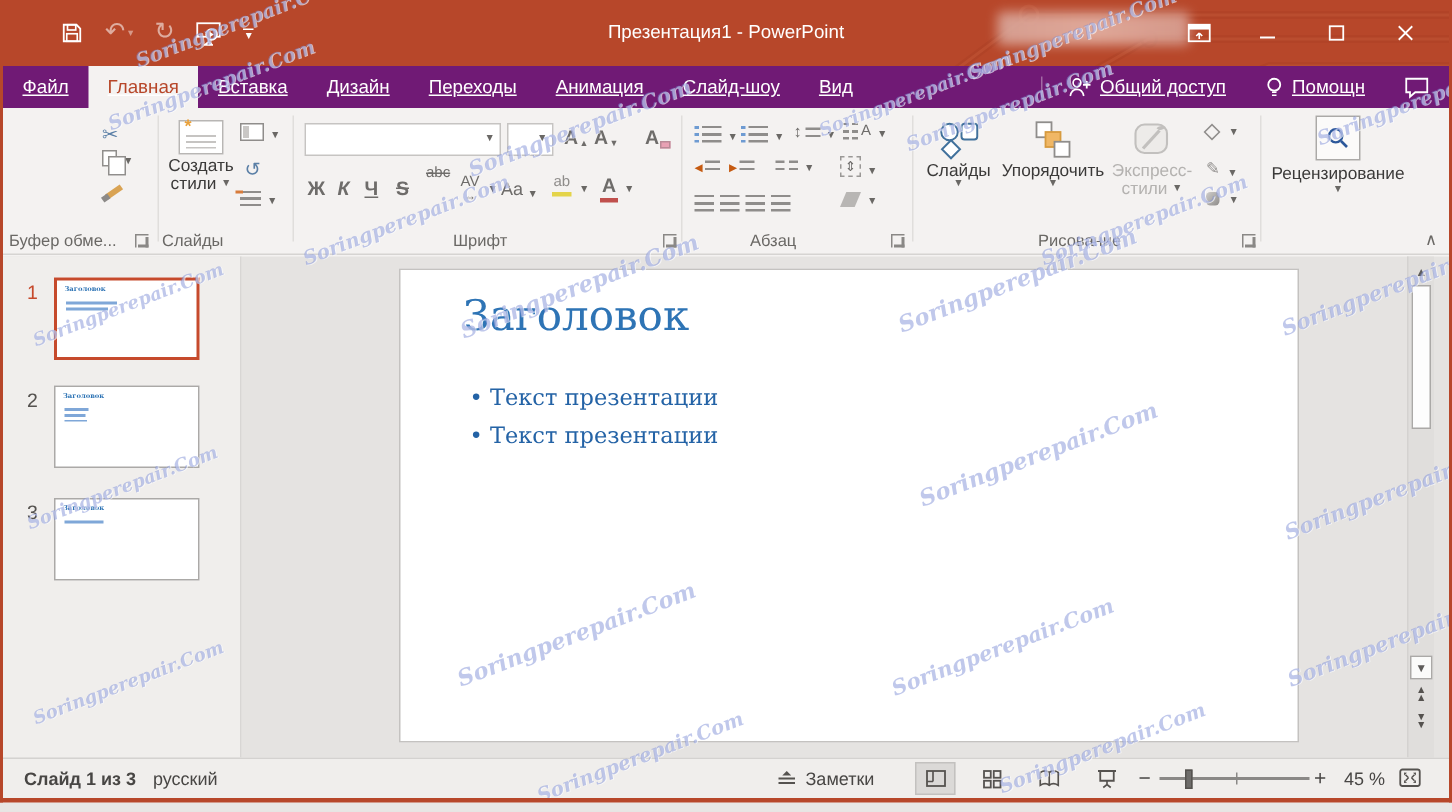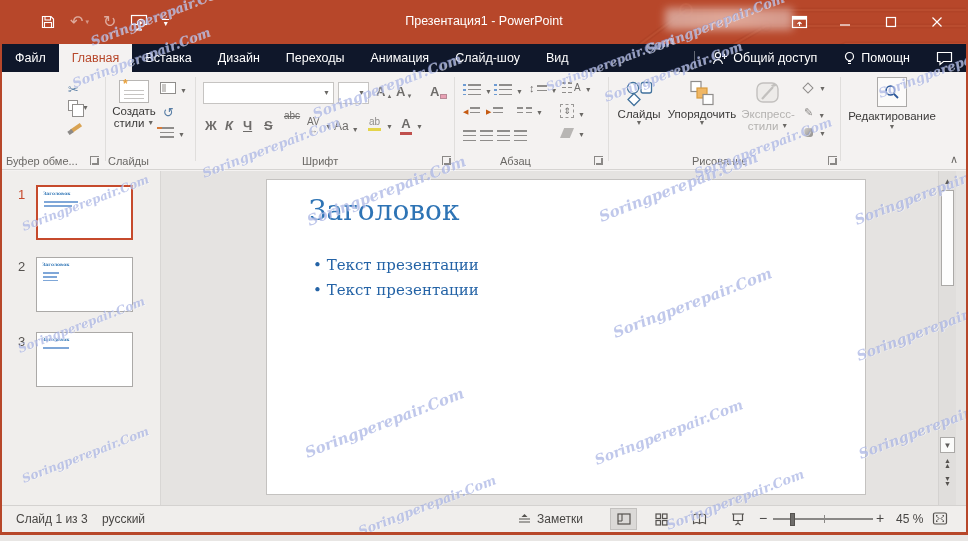--- a/index.html
+++ b/index.html
@@ -19,22 +19,22 @@
   .tinycaret{font-size:7px;margin-left:2px;opacity:.8;}
   .qat-more{display:flex;flex-direction:column;align-items:center;line-height:4px;font-size:8px;}
   .qat-more b{display:block;width:7px;height:1px;background:#fff;margin-bottom:2px;}
   .title{position:absolute;left:0;right:0;top:14px;text-align:center;font-size:12.5px;color:#fff;}
   .blurpill{position:absolute;left:663px;top:8px;width:128px;height:22px;border-radius:3px;
             background:linear-gradient(90deg,#d9a79b,#e4b2a4,#d8a093);filter:blur(4px);opacity:.9;}
   .winbtns{position:absolute;right:6px;top:0;height:44px;display:flex;align-items:center;gap:0;}
   .wbtn{width:46px;height:44px;display:flex;align-items:center;justify-content:center;color:#fff;font-size:13px;}
 
   
-  .tabs{position:absolute;left:0;top:44px;right:0;height:28px;background:#0f172a;display:flex;align-items:stretch;
-        color:#fff;font-size:12.5px;white-space:nowrap;}
+  .tabs{position:absolute;left:0;top:44px;right:0;height:28px;background:#701a75;display:flex;align-items:stretch;
+        color:#fff;font-size:12.5px;white-space:nowrap;text-decoration:underline;}
   .tab{display:flex;align-items:center;padding:0 13px;}
   .tab.active{background:#F4F2F1;color:#B7472A;}
   .tabs-right{margin-left:auto;display:flex;align-items:stretch;}
   .tsep{width:1px;background:rgba(255,255,255,.35);margin:7px 4px;}
   .ticon{display:flex;align-items:center;margin-right:5px;}
 
   
   .ribbon{position:absolute;left:0;top:72px;right:0;height:98px;background:#F4F2F1;border-bottom:1px solid #D6D4D2;
           font-size:11.5px;color:#3B3A39;}
   .gsep{position:absolute;top:5px;bottom:8px;width:1px;background:#E0DEDC;}
@@ -434,21 +434,21 @@
     <span class="lnch" style="left:826px;"></span>
     <span class="gsep" style="left:838px;"></span>
 
     <div class="bigbtn" style="left:842px;top:5px;width:96px;">
       <span style="width:30px;height:30px;border:1px solid #ABA9A7;background:#FBFAF9;display:flex;align-items:center;justify-content:center;">
         <svg width="16" height="16" viewBox="0 0 16 16">
               <circle cx="6.5" cy="6.5" r="4.4" fill="none" stroke="#2B579A" stroke-width="1.5"></circle>
               <path d="M10 10l4 4" stroke="#2B579A" stroke-width="1.8"></path>
             </svg>
       </span>
-      <span style="margin-top:3px;">Редактирование</span>
+      <span style="margin-top:3px;">Рецензирование</span>
       <span class="caret" style="margin-top:2px;">▼</span>
     </div>
     <span class="collapse">∧</span>
   </section>
 
   <main class="work">
 
     <aside class="pane">
       <span class="thumbnum" style="left:16px;top:16px;color:#C64A2C;">1</span>
       <div class="thumb sel" style="top:14px;">
@@ -485,21 +485,21 @@
             <span>▲</span>
           </span>
       <span class="dblarrow" style="top:306px;">
             <span>▼</span>
             <span>▼</span>
           </span>
     </div>
   </main>
 
   <footer class="status">
-    <span class="st" style="left:14px;">Слайд 1 из 3</span>
+    <span class="st" style="left:14px;font-weight:bold;">Слайд 1 из 3</span>
     <span class="st" style="left:100px;">русский</span>
 
     <span class="st" style="left:516px;top:7px;">
       <svg width="13" height="12" viewBox="0 0 13 12">
             <path d="M6.5 1l3 3h-6z" fill="#55524F"></path>
             <path d="M1 6h11M1 9h11" stroke="#55524F" stroke-width="1.2"></path>
           </svg>
     </span>
     <span class="st" style="left:535px;">Заметки</span>
 

